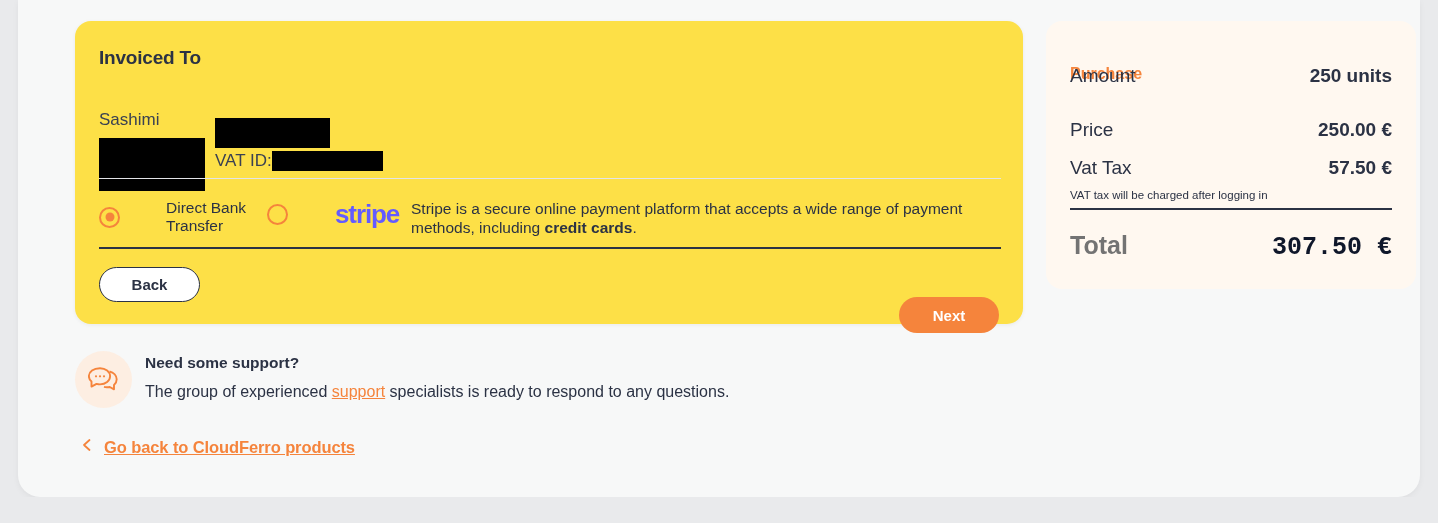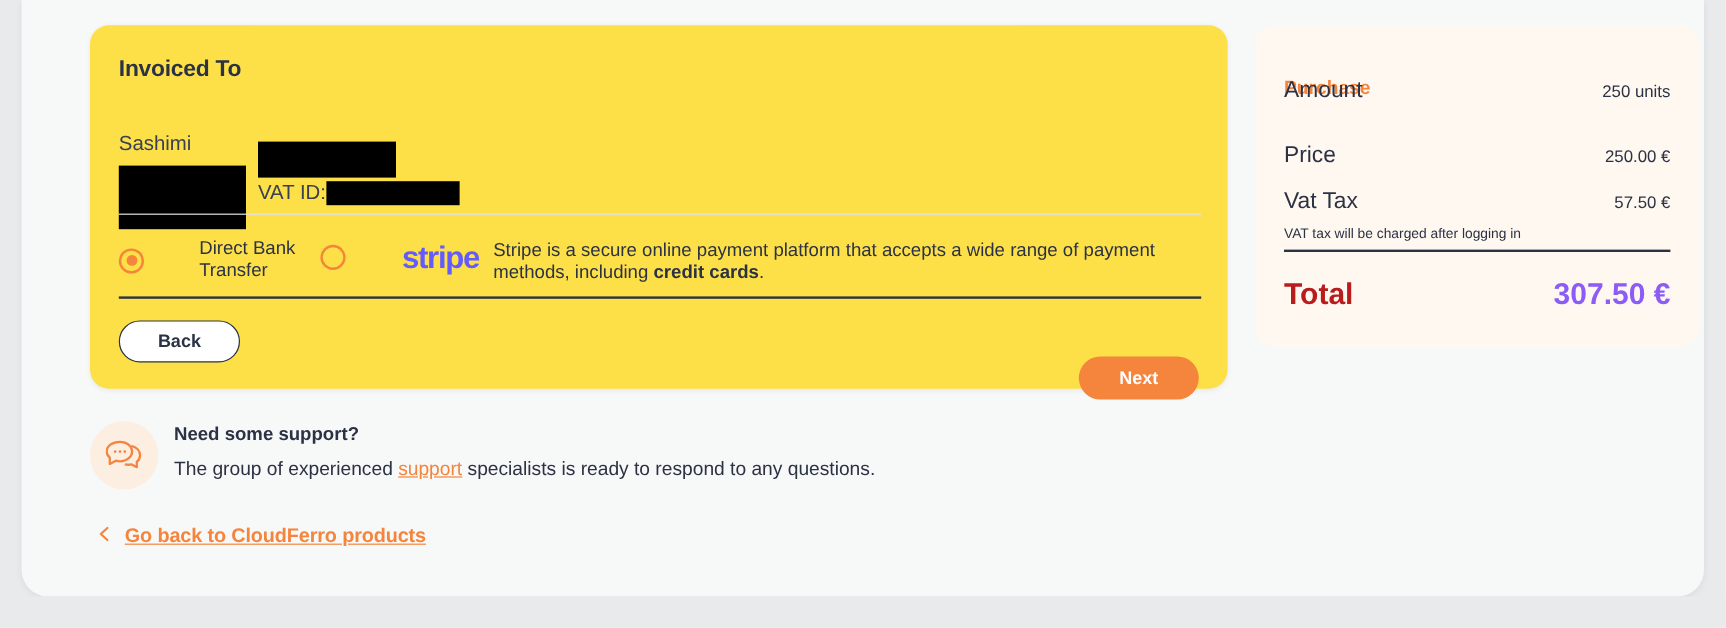--- a/index.html
+++ b/index.html
@@ -234,22 +234,22 @@
     width: 322px;
     display: flex;
     justify-content: space-between;
     align-items: baseline;
   }
   .sum-label {
     font-size: 19px;
     color: #2b3244;
   }
   .sum-value {
-    font-size: 14px;
-    font-weight: normal;
+    font-size: 19px;
+    font-weight: bold;
     color: #2b3244;
   }
   .row-amount { top: 44px; }
   .row-price  { top: 98px; }
   .row-vat    { top: 136px; }
   .summary-note {
     position: absolute;
     left: 24px;
     top: 168px;
     font-size: 11.5px;
@@ -260,26 +260,27 @@
     left: 24px;
     top: 187px;
     width: 322px;
     height: 1.6px;
     background: #2b3244;
   }
   .row-total { top: 210px; }
   .total-label {
     font-size: 25px;
     font-weight: bold;
-    color: #b91c1c;
+    color: #737373;
   }
   .total-value {
     font-size: 25px;
     font-weight: bold;
-    color: #8b5cf6;
+    color: #0f172a;
+    font-family: Liberation Mono, monospace;
   }
 
   
   .support-section {
     position: absolute;
     left: 57px;
     top: 351px;
     width: 900px;
     height: 58px;
   }

